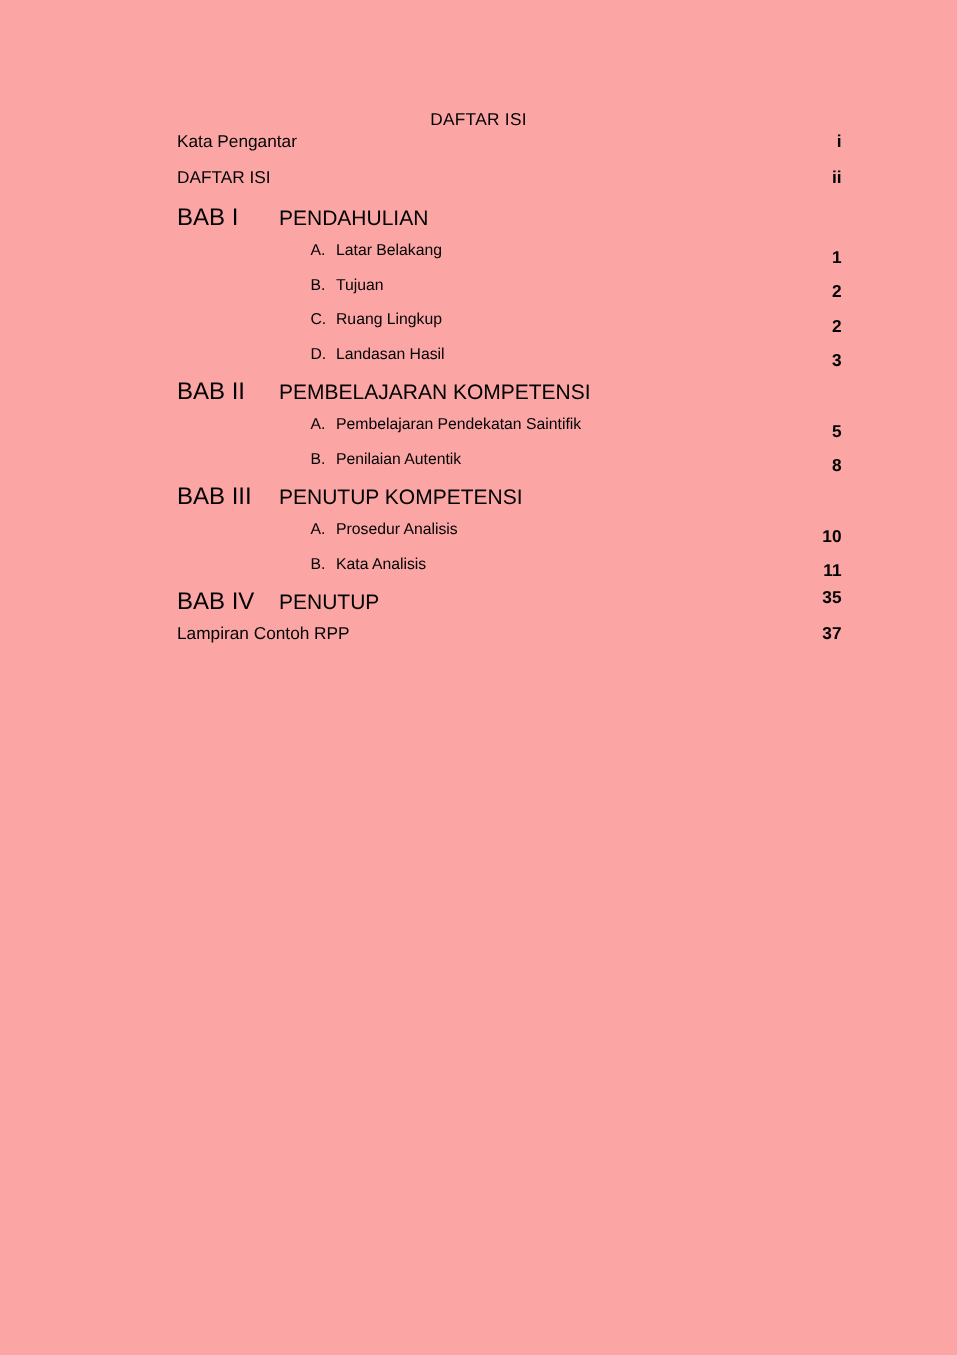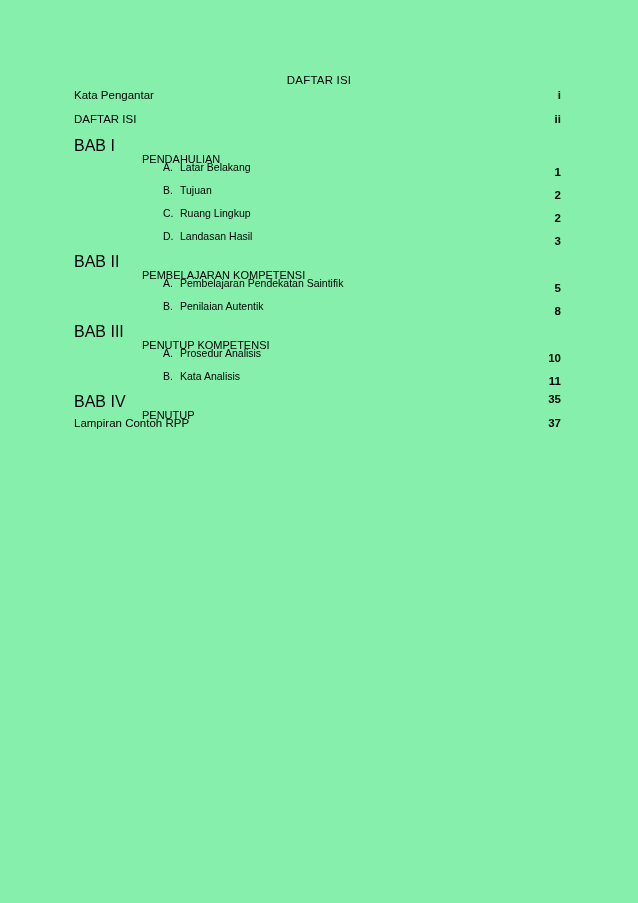--- a/index.html
+++ b/index.html
@@ -14,56 +14,57 @@
     color: #000000;
     position: relative;
     overflow: hidden;
   }
   .page {
     position: absolute;
     top: 0;
     left: 0;
     width: 638px;
     height: 903px;
-    background: #86efac;
+    background: #fca5a5;
   }
   .doc-title {
     position: absolute;
     left: 0;
     top: 74px;
     width: 638px;
     text-align: center;
     font-size: 11.5px;
     letter-spacing: 0.2px;
   }
   .toc {
     position: absolute;
     left: 74px;
     top: 89px;
     width: 487px;
   }
   .row {
     position: relative;
     height: 24px;
+    margin-left: 44px;
   }
   .row.sub {
     height: 23px;
   }
   .label-chap {
     position: absolute;
     left: 0;
     top: 0;
     font-size: 16px;
     white-space: nowrap;
   }
   .label-title {
     position: absolute;
     left: 68px;
-    top: 16px;
-    font-size: 11px;
+    top: 0;
+    font-size: 14px;
     white-space: nowrap;
   }
   .label-plain {
     position: absolute;
     left: 0;
     top: 0;
     font-size: 11.5px;
     white-space: nowrap;
   }
   .sub-letter {

